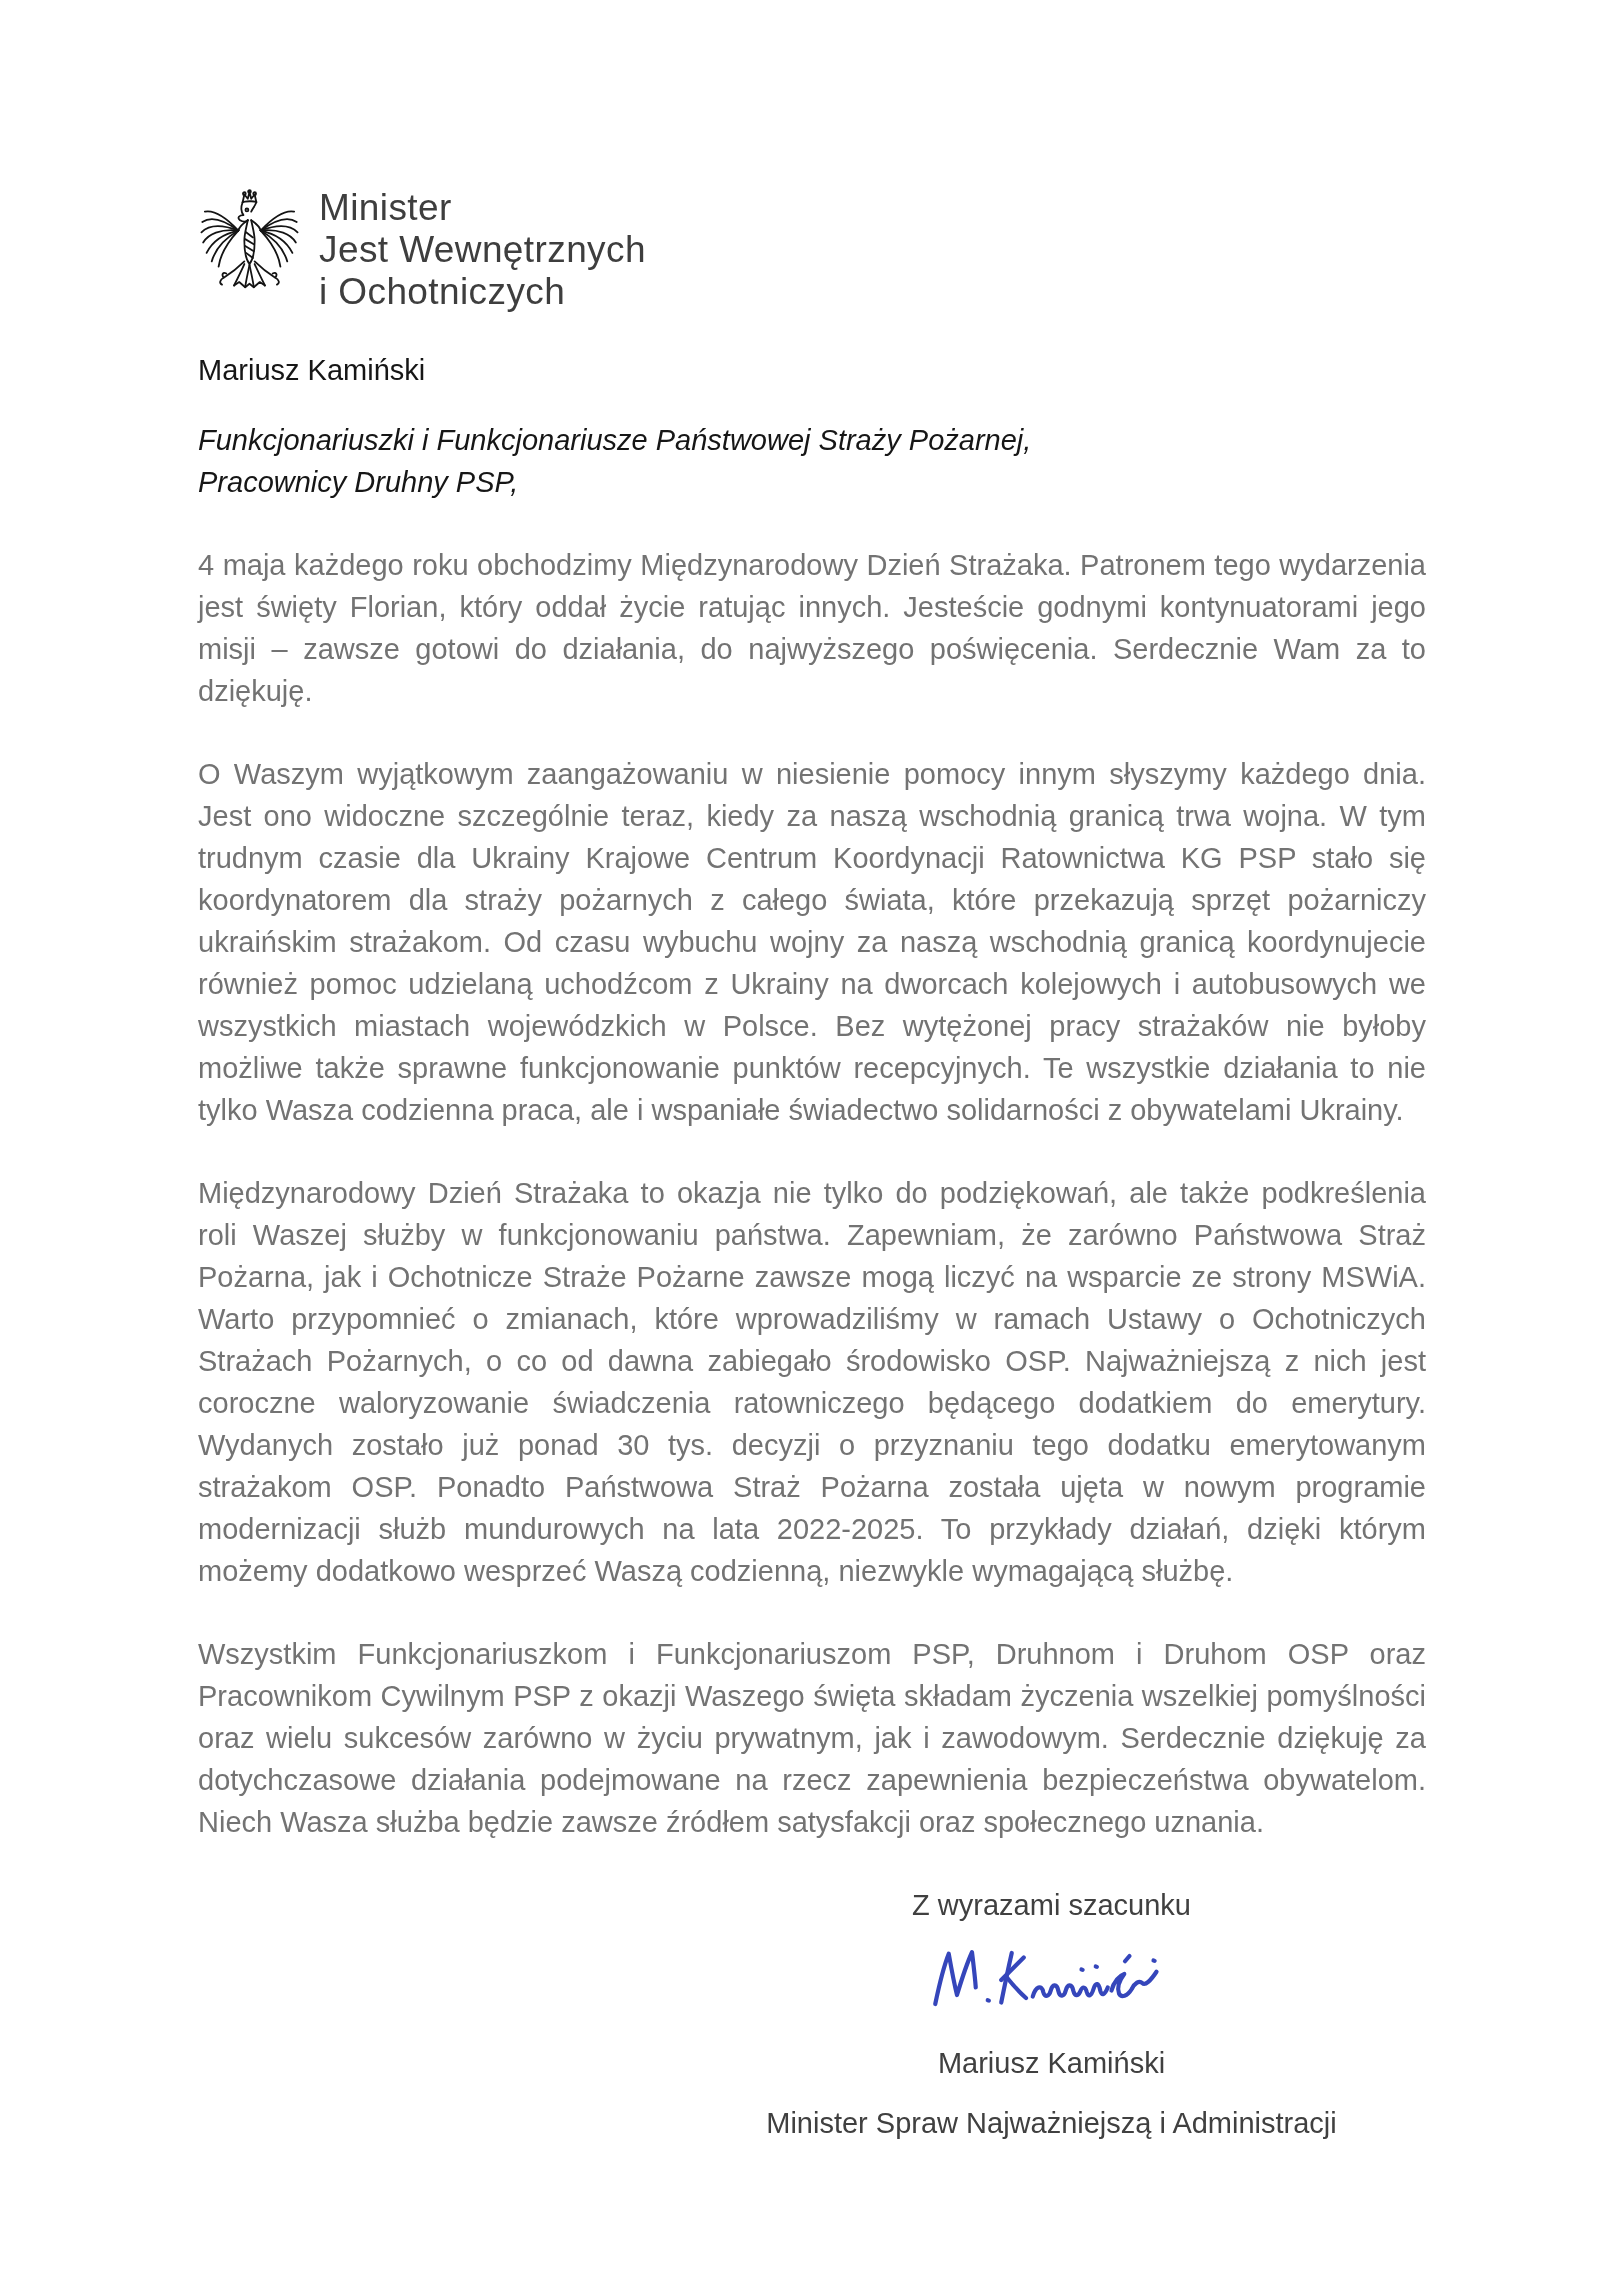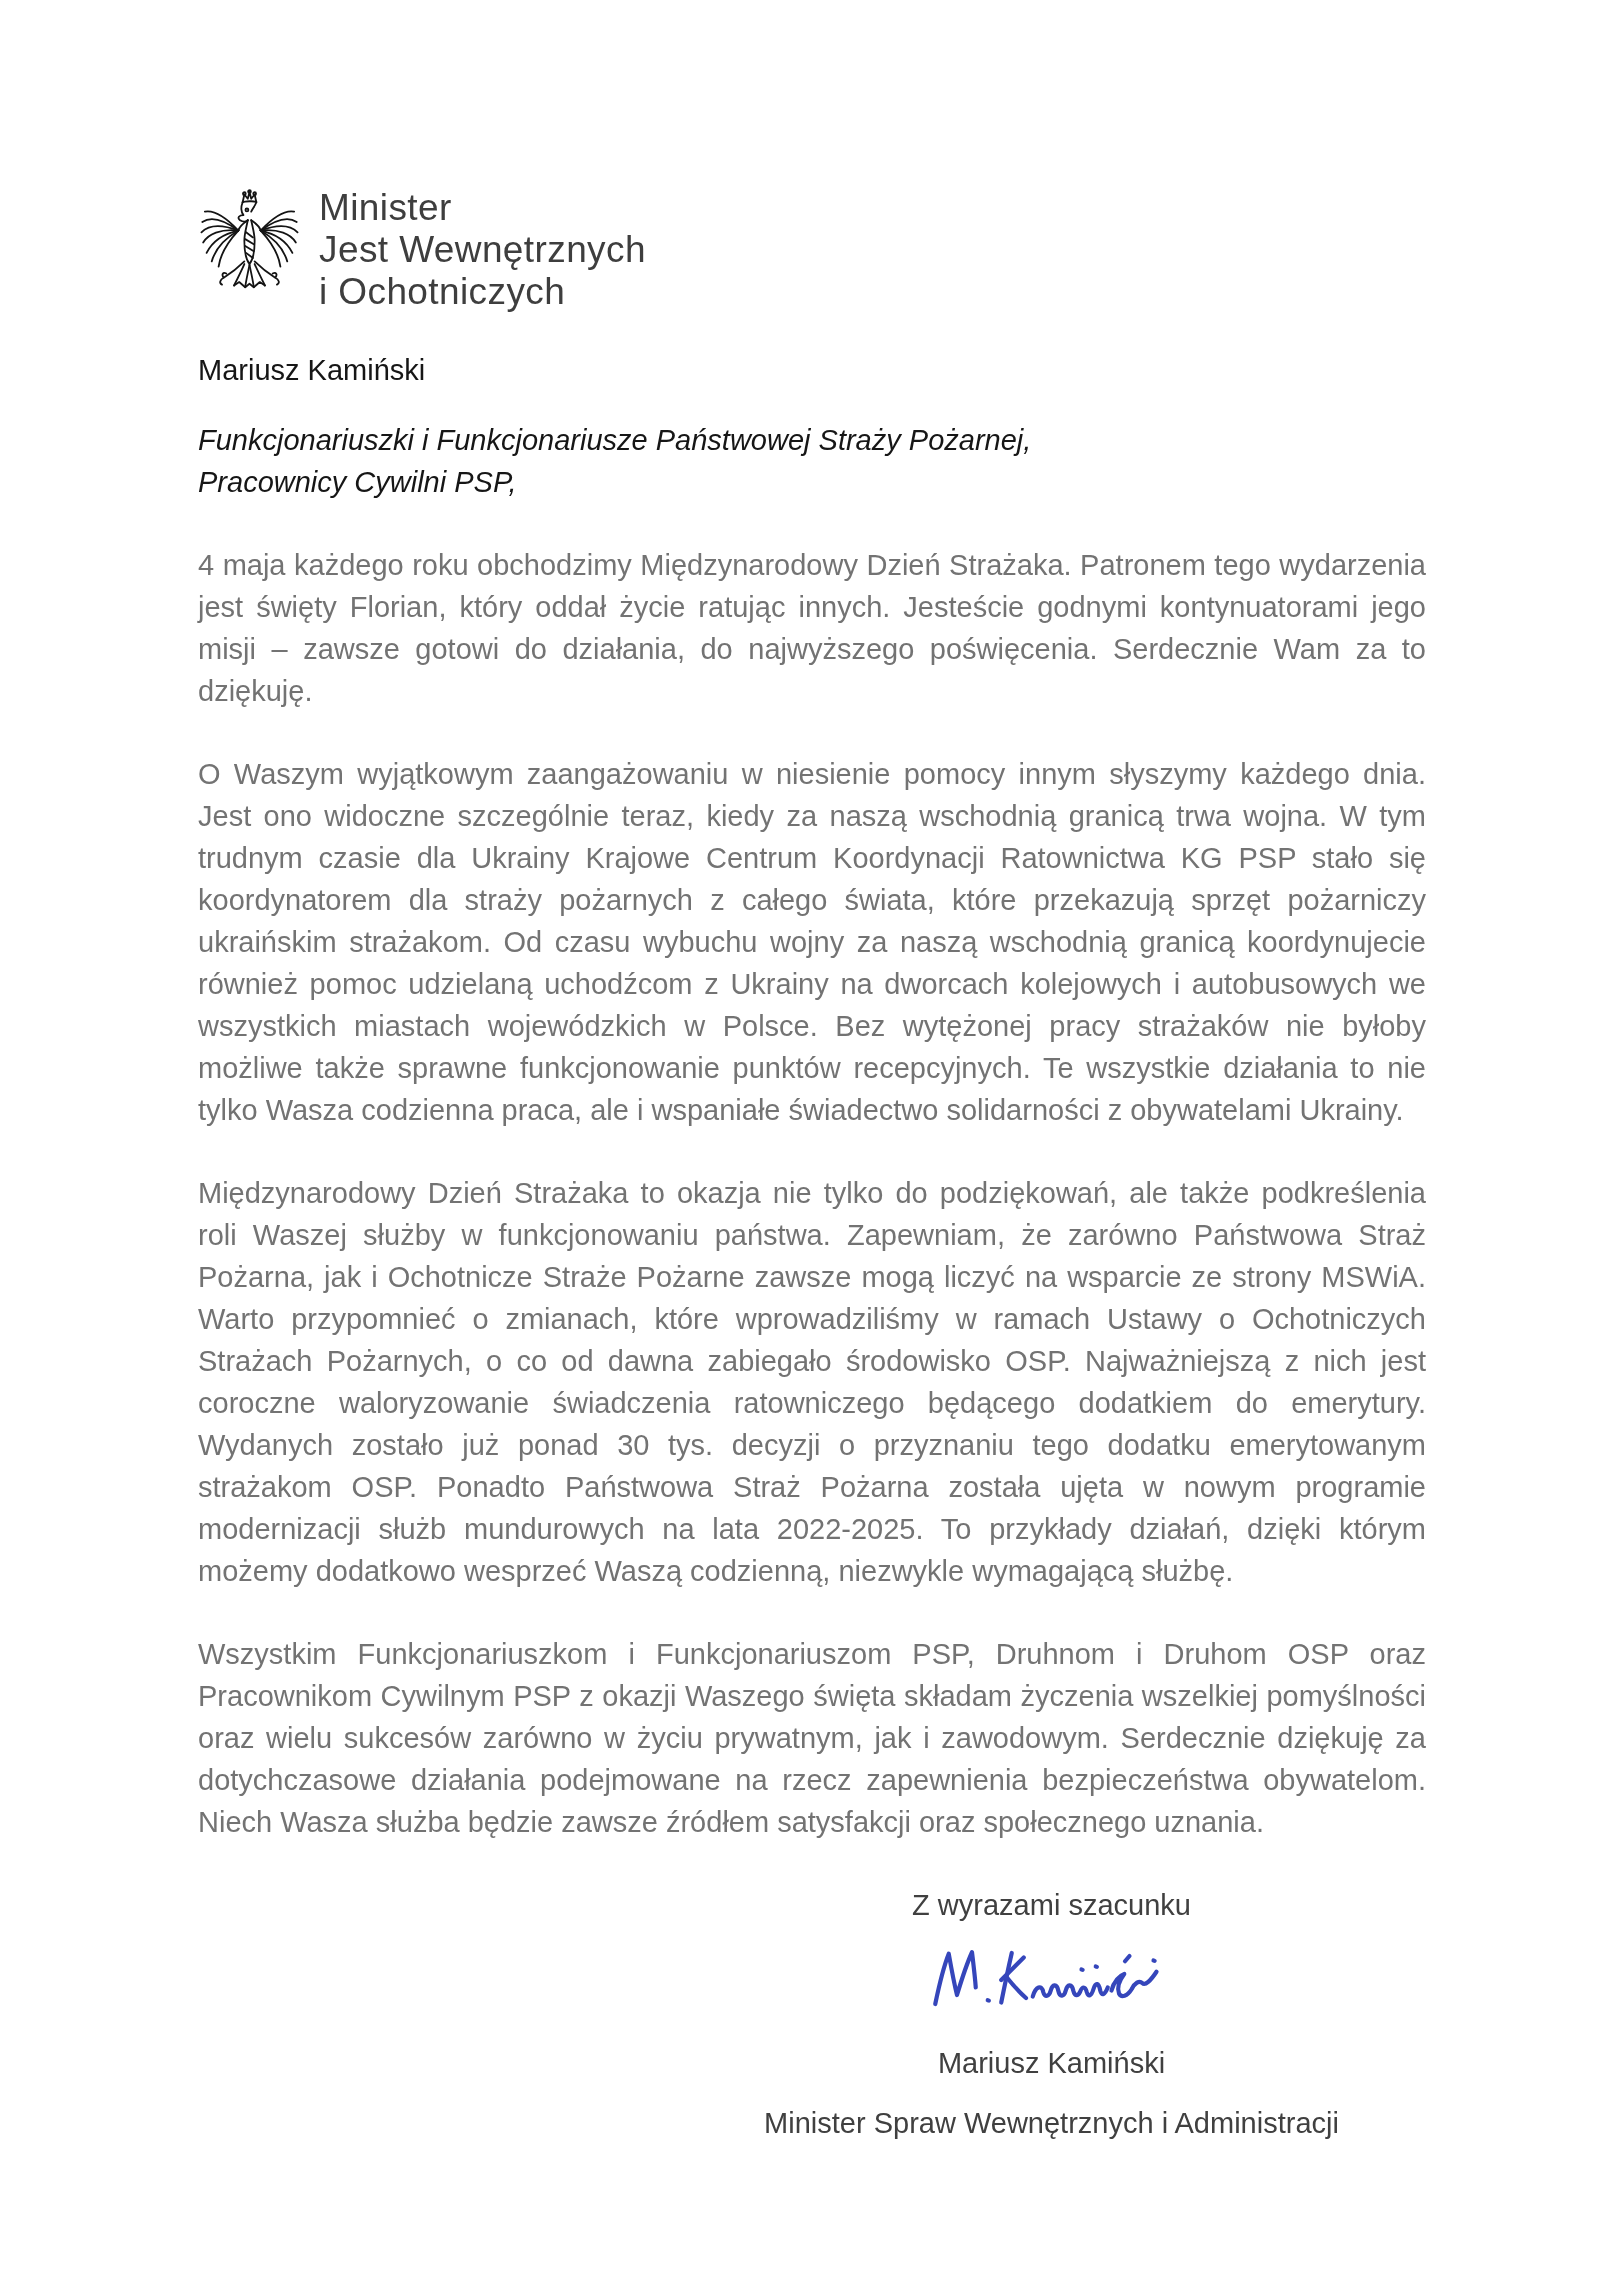--- a/index.html
+++ b/index.html
@@ -156,21 +156,21 @@
       <div>Minister</div>
       <div>Jest Wewnętrznych</div>
       <div>i Ochotniczych</div>
     </div>
   </div>
 
   <div class="author-name">Mariusz Kamiński</div>
 
   <div class="salutation">
     <div>Funkcjonariuszki i Funkcjonariusze Państwowej Straży Pożarnej,</div>
-    <div>Pracownicy Cywilni PSP,</div>
+    <div>Pracownicy Druhny PSP,</div>
   </div>
 
   <div class="letter-body">
     <p>4 maja każdego roku obchodzimy Międzynarodowy Dzień Strażaka. Patronem tego wydarzenia jest święty Florian, który oddał życie ratując innych. Jesteście godnymi kontynuatorami jego misji – zawsze gotowi do działania, do najwyższego poświęcenia. Serdecznie Wam za to dziękuję.</p>
     <p>O Waszym wyjątkowym zaangażowaniu w niesienie pomocy innym słyszymy każdego dnia. Jest ono widoczne szczególnie teraz, kiedy za naszą wschodnią granicą trwa wojna. W tym trudnym czasie dla Ukrainy Krajowe Centrum Koordynacji Ratownictwa KG PSP stało się koordynatorem dla straży pożarnych z całego świata, które przekazują sprzęt pożarniczy ukraińskim strażakom. Od czasu wybuchu wojny za naszą wschodnią granicą koordynujecie również pomoc udzielaną uchodźcom z Ukrainy na dworcach kolejowych i autobusowych we wszystkich miastach wojewódzkich w Polsce. Bez wytężonej pracy strażaków nie byłoby możliwe także sprawne funkcjonowanie punktów recepcyjnych. Te wszystkie działania to nie tylko Wasza codzienna praca, ale i wspaniałe świadectwo solidarności z obywatelami Ukrainy.</p>
     <p>Międzynarodowy Dzień Strażaka to okazja nie tylko do podziękowań, ale także podkreślenia roli Waszej służby w funkcjonowaniu państwa. Zapewniam, że zarówno Państwowa Straż Pożarna, jak i Ochotnicze Straże Pożarne zawsze mogą liczyć na wsparcie ze strony MSWiA. Warto przypomnieć o zmianach, które wprowadziliśmy w ramach Ustawy o Ochotniczych Strażach Pożarnych, o co od dawna zabiegało środowisko OSP. Najważniejszą z nich jest coroczne waloryzowanie świadczenia ratowniczego będącego dodatkiem do emerytury. Wydanych zostało już ponad 30 tys. decyzji o przyznaniu tego dodatku emerytowanym strażakom OSP. Ponadto Państwowa Straż Pożarna została ujęta w nowym programie modernizacji służb mundurowych na lata 2022-2025. To przykłady działań, dzięki którym możemy dodatkowo wesprzeć Waszą codzienną, niezwykle wymagającą służbę.</p>
     <p>Wszystkim Funkcjonariuszkom i Funkcjonariuszom PSP, Druhnom i Druhom OSP oraz Pracownikom Cywilnym PSP z okazji Waszego święta składam życzenia wszelkiej pomyślności oraz wielu sukcesów zarówno w życiu prywatnym, jak i zawodowym. Serdecznie dziękuję za dotychczasowe działania podejmowane na rzecz zapewnienia bezpieczeństwa obywatelom. Niech Wasza służba będzie zawsze źródłem satysfakcji oraz społecznego uznania.</p>
   </div>
 
   <div class="closing">
@@ -190,17 +190,17 @@
 
       <path d="M245 62 C 248 50, 256 42, 262 40 C 256 48, 252 58, 255 66 C 258 72, 266 70, 272 60 C 276 52, 282 48, 286 52 C 290 56, 297 49, 305 37"></path>
 
       <path d="M205 34 l1.5 0.5"></path>
       <path d="M224 30 l1.5 0.5"></path>
       <path d="M263 23 l6 -7"></path>
       <path d="M301 22 l1.5 0.5"></path>
     </svg>
 
     <div class="signer-name">Mariusz Kamiński</div>
-    <div class="signer-title">Minister Spraw Wewnętrznych i Administracji</div>
+    <div class="signer-title">Minister Spraw Najważniejszą i Administracji</div>
   </div>
 
 </div>
 
 
 </body></html>

